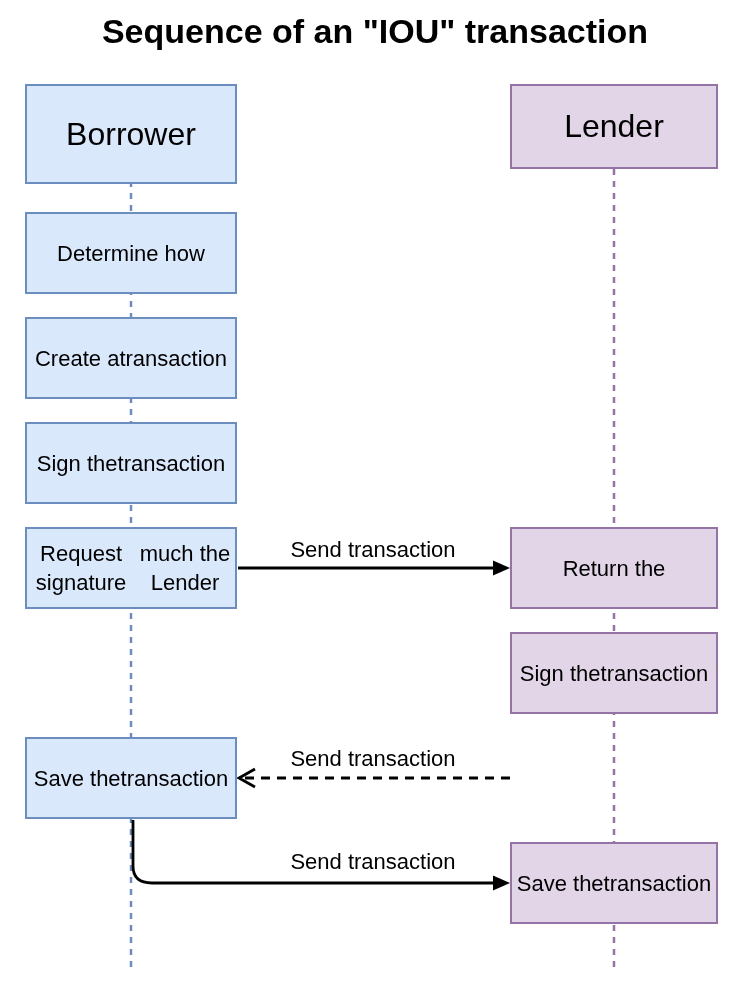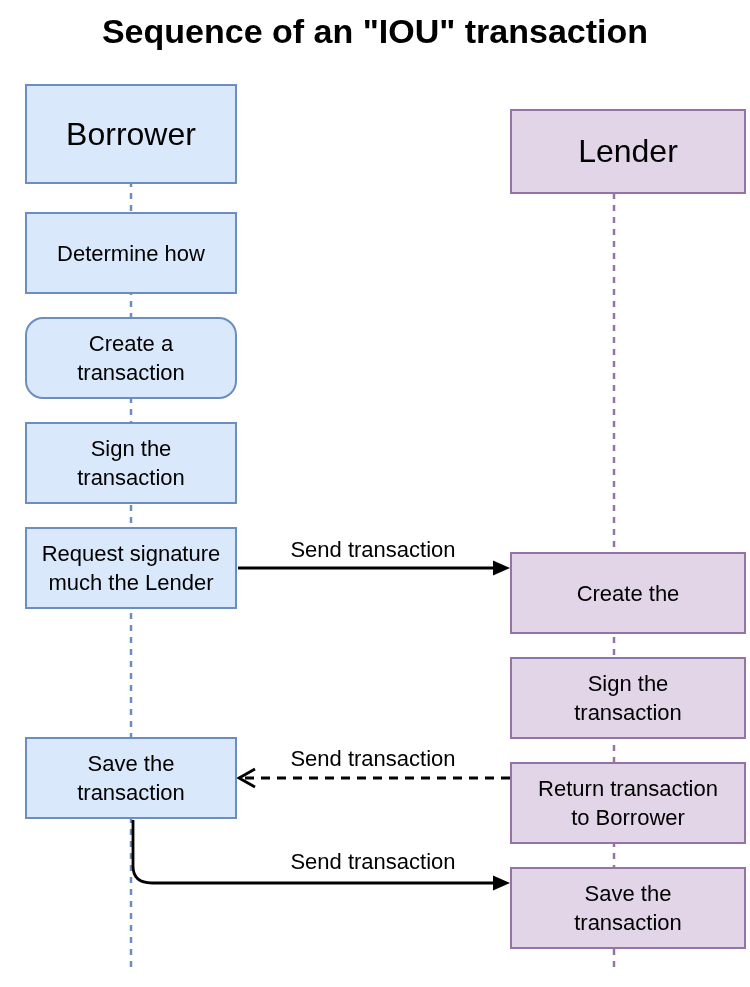--- a/index.html
+++ b/index.html
@@ -30,36 +30,36 @@
     align-items: center;
     justify-content: center;
     font-size: 32px;
     z-index: 2;
   }
   .step {
     position: absolute;
     box-sizing: border-box;
     border: 2px solid;
     display: flex;
-    flex-direction: column;
+    flex-direction: row;
     align-items: center;
     justify-content: center;
     text-align: center;
     font-size: 22px;
     line-height: 29px;
     z-index: 2;
     height: 82px;
   }
   .blue   { background: #dae8fc; border-color: #6c8ebf; }
   .purple { background: #e1d5e7; border-color: #9673a6; }
   .col-b  { left: 25px;  width: 212px; }
-  .col-l  { left: 510px; width: 236px; margin-top: 25px; }
+  .col-l  { left: 510px; width: 208px; }
   .actor-b { top: 84px; height: 100px; }
   .actor-l { top: 84px; height: 85px; }
-  .b1 { top: 212px; } .b2 { top: 317px; border-radius: 18px; } .b3 { top: 422px; }
+  .b1 { top: 212px; } .b2 { top: 317px; } .b3 { top: 422px; }
   .b4 { top: 527px; } .b5 { top: 737px; }
   .l1 { top: 527px; } .l2 { top: 632px; } .l3 { top: 737px; } .l4 { top: 842px; }
   .overlay {
     position: absolute;
     top: 0; left: 0;
     width: 750px; height: 987px;
     z-index: 1;
   }
   .msg-label {
     font-size: 22px;
@@ -118,28 +118,24 @@
   <div class="step blue col-b b4">
     <span>Request signature</span>
     <span>much the Lender</span>
   </div>
   <div class="step blue col-b b5">
     <span>Save the</span>
     <span>transaction</span>
   </div>
 
   <div class="step purple col-l l1">
-    <span>Create the</span>
+    <span>Return the</span>
   </div>
   <div class="step purple col-l l2">
     <span>Sign the</span>
     <span>transaction</span>
-  </div>
-  <div class="step purple col-l l3">
-    <span>Return transaction</span>
-    <span>to Borrower</span>
   </div>
   <div class="step purple col-l l4">
     <span>Save the</span>
     <span>transaction</span>
   </div>
 
 </div>
 
 </body></html>

